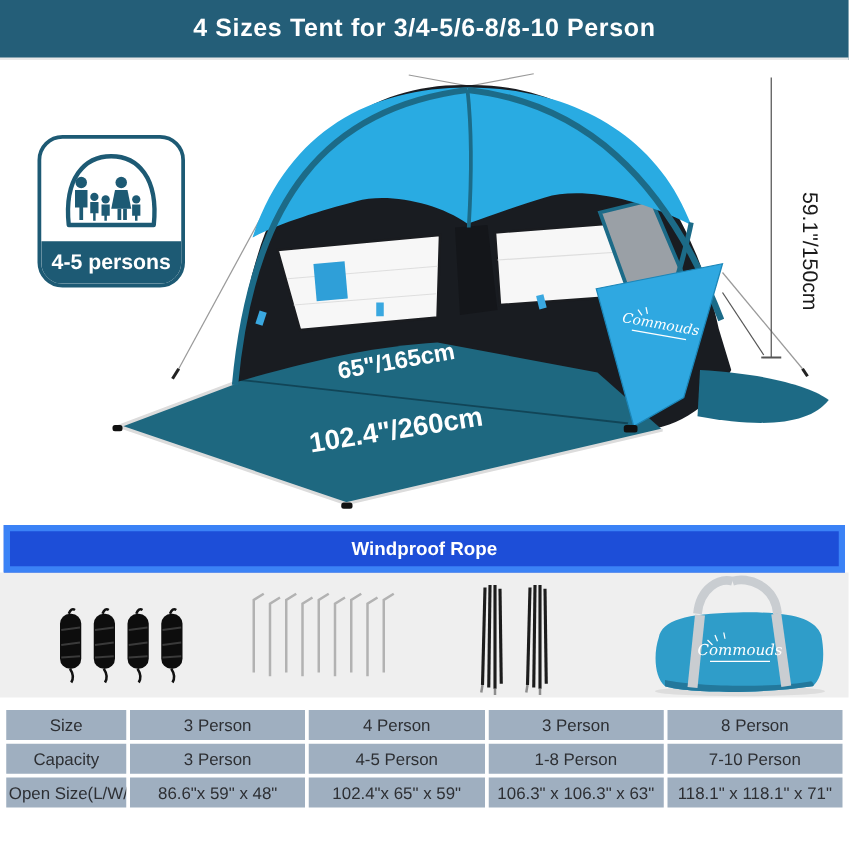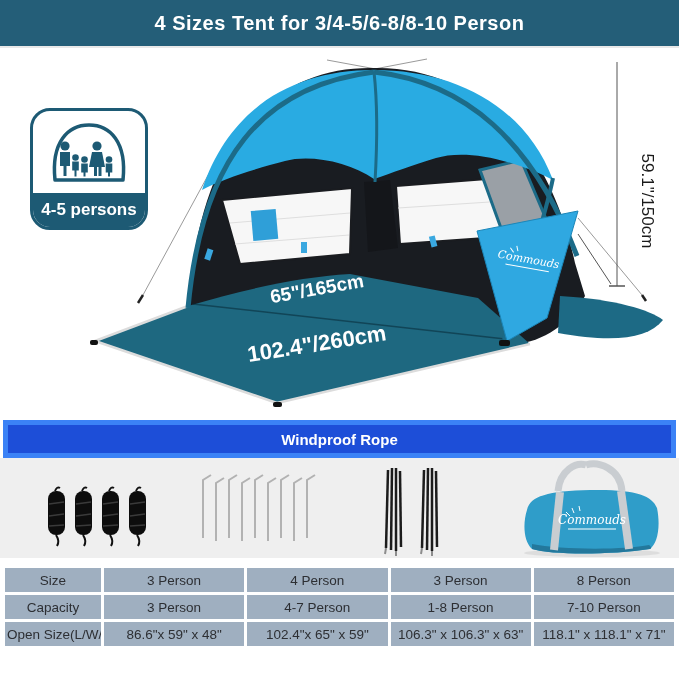--- a/index.html
+++ b/index.html
@@ -241,21 +241,21 @@
       <tr>
     <td class="lbl">Size</td>
     <td>3 Person</td>
     <td>4 Person</td>
     <td>3 Person</td>
     <td>8 Person</td>
   </tr>
   <tr>
     <td class="lbl">Capacity</td>
     <td>3 Person</td>
-    <td>4-7 Person</td>
+    <td>4-5 Person</td>
     <td>1-8 Person</td>
     <td>7-10 Person</td>
   </tr>
   <tr>
     <td class="lbl">Open Size(L/W/H)</td>
     <td>86.6"x 59" x 48"</td>
     <td>102.4"x 65" x 59"</td>
     <td>106.3" x 106.3" x 63"</td>
     <td>118.1" x 118.1" x 71"</td>
   </tr>

